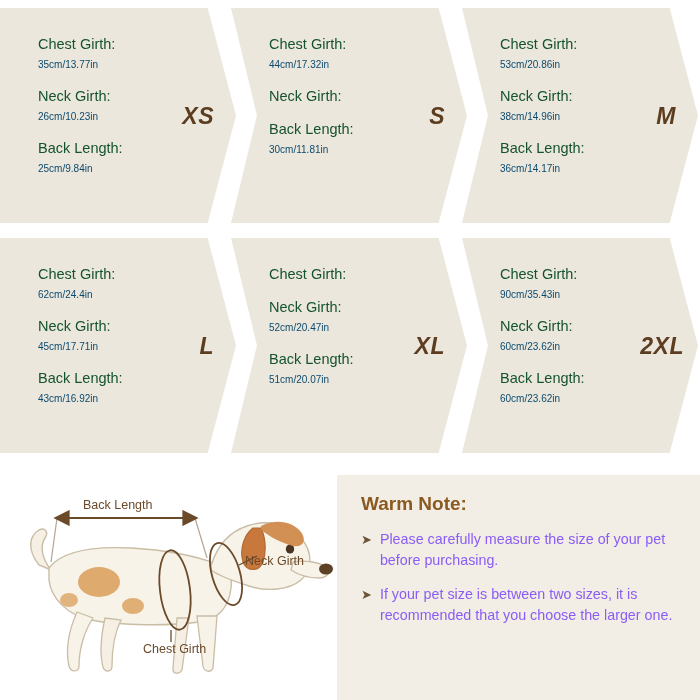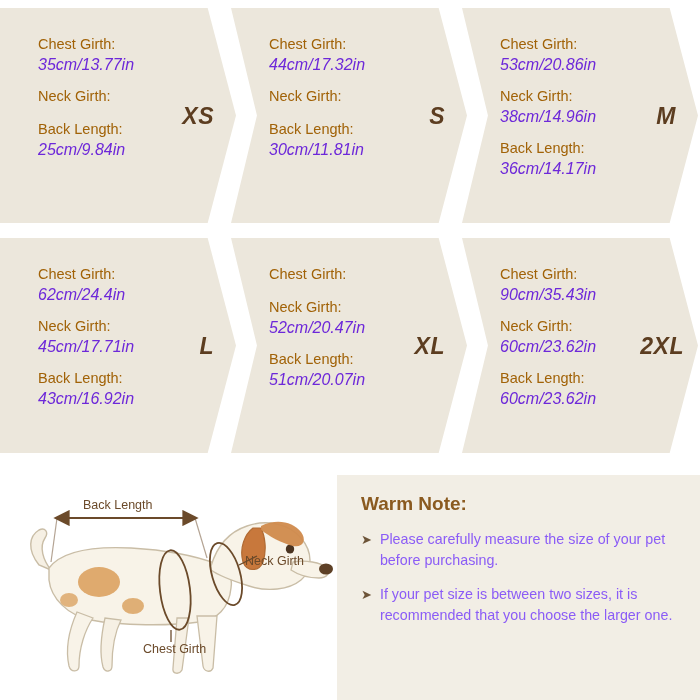--- a/index.html
+++ b/index.html
@@ -44,29 +44,28 @@
     left: 38px;
     top: 26px;
     width: 160px;
   }
   .measure {
     margin-bottom: 13px;
   }
   .measure:last-child { margin-bottom: 0; }
   .m-label {
     font-size: 14.5px;
-    color: #a16207;
+    color: #14532d;
     line-height: 20px;
     margin-bottom: 2px;
   }
   .m-value {
-    font-size: 16px;
-    color: #6d28d9;
+    font-size: 10px;
+    color: #0c4a6e;
     line-height: 17px;
-    font-style: italic;
   }
   .size-label {
     position: absolute;
     right: 22px;
     top: 50%;
     transform: translateY(-50%);
     font-size: 23px;
     font-weight: bold;
     color: #5c3d20;
     letter-spacing: 0.5px;
@@ -149,20 +148,21 @@
   <div class="size-grid">
 
     <div class="card first r0 c0">
       <div class="card-inner">
         <div class="measure">
           <div class="m-label">Chest Girth:</div>
           <div class="m-value">35cm/13.77in</div>
         </div>
         <div class="measure">
           <div class="m-label">Neck Girth:</div>
+          <div class="m-value">26cm/10.23in</div>
         </div>
         <div class="measure">
           <div class="m-label">Back Length:</div>
           <div class="m-value">25cm/9.84in</div>
         </div>
       </div>
       <div class="size-label">XS</div>
     </div>
 
     <div class="card r0 c1">

